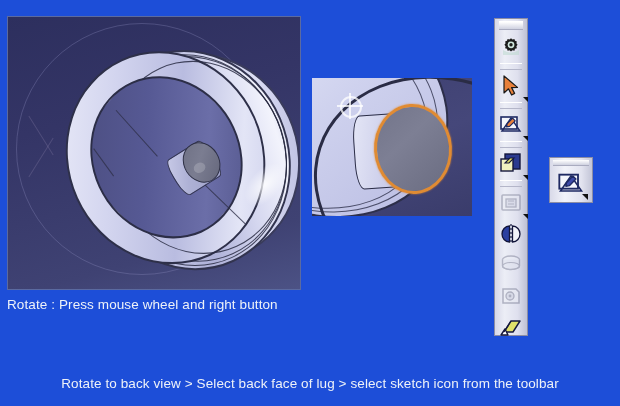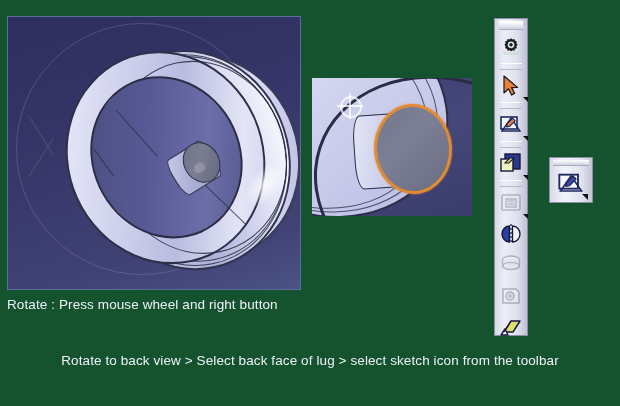--- a/index.html
+++ b/index.html
@@ -4,21 +4,21 @@
 <style>
   html, body {
     margin: 0;
     padding: 0;
     background: #1f4a80;
   }
   #root {
     position: relative;
     width: 620px;
     height: 406px;
-    background: #14532d;
+    background: #1d4ed8;
     overflow: hidden;
     font-family: "Liberation Sans", sans-serif;
   }
 
   
   #main-viewport {
     position: absolute;
     left: 7px; top: 16px;
     width: 292px; height: 272px;
     background: linear-gradient(165deg, #2d2f5e 0%, #343566 35%, #3a3c6d 60%, #3f4273 80%, #4c5285 100%);
@@ -291,21 +291,21 @@
     position: absolute;
     left: 7px; top: 296px;
     width: 330px;
     color: #eef2f8;
     font-size: 13.5px;
     line-height: 17px;
     letter-spacing: 0.1px;
   }
   #bottom-caption {
     position: absolute;
-    left: 0; top: 353px;
+    left: 0; top: 376px;
     width: 620px;
     text-align: center;
     color: #eef2f8;
     font-size: 13.5px;
     letter-spacing: 0.1px;
   }
 </style>
 </head>
 <body>
 

